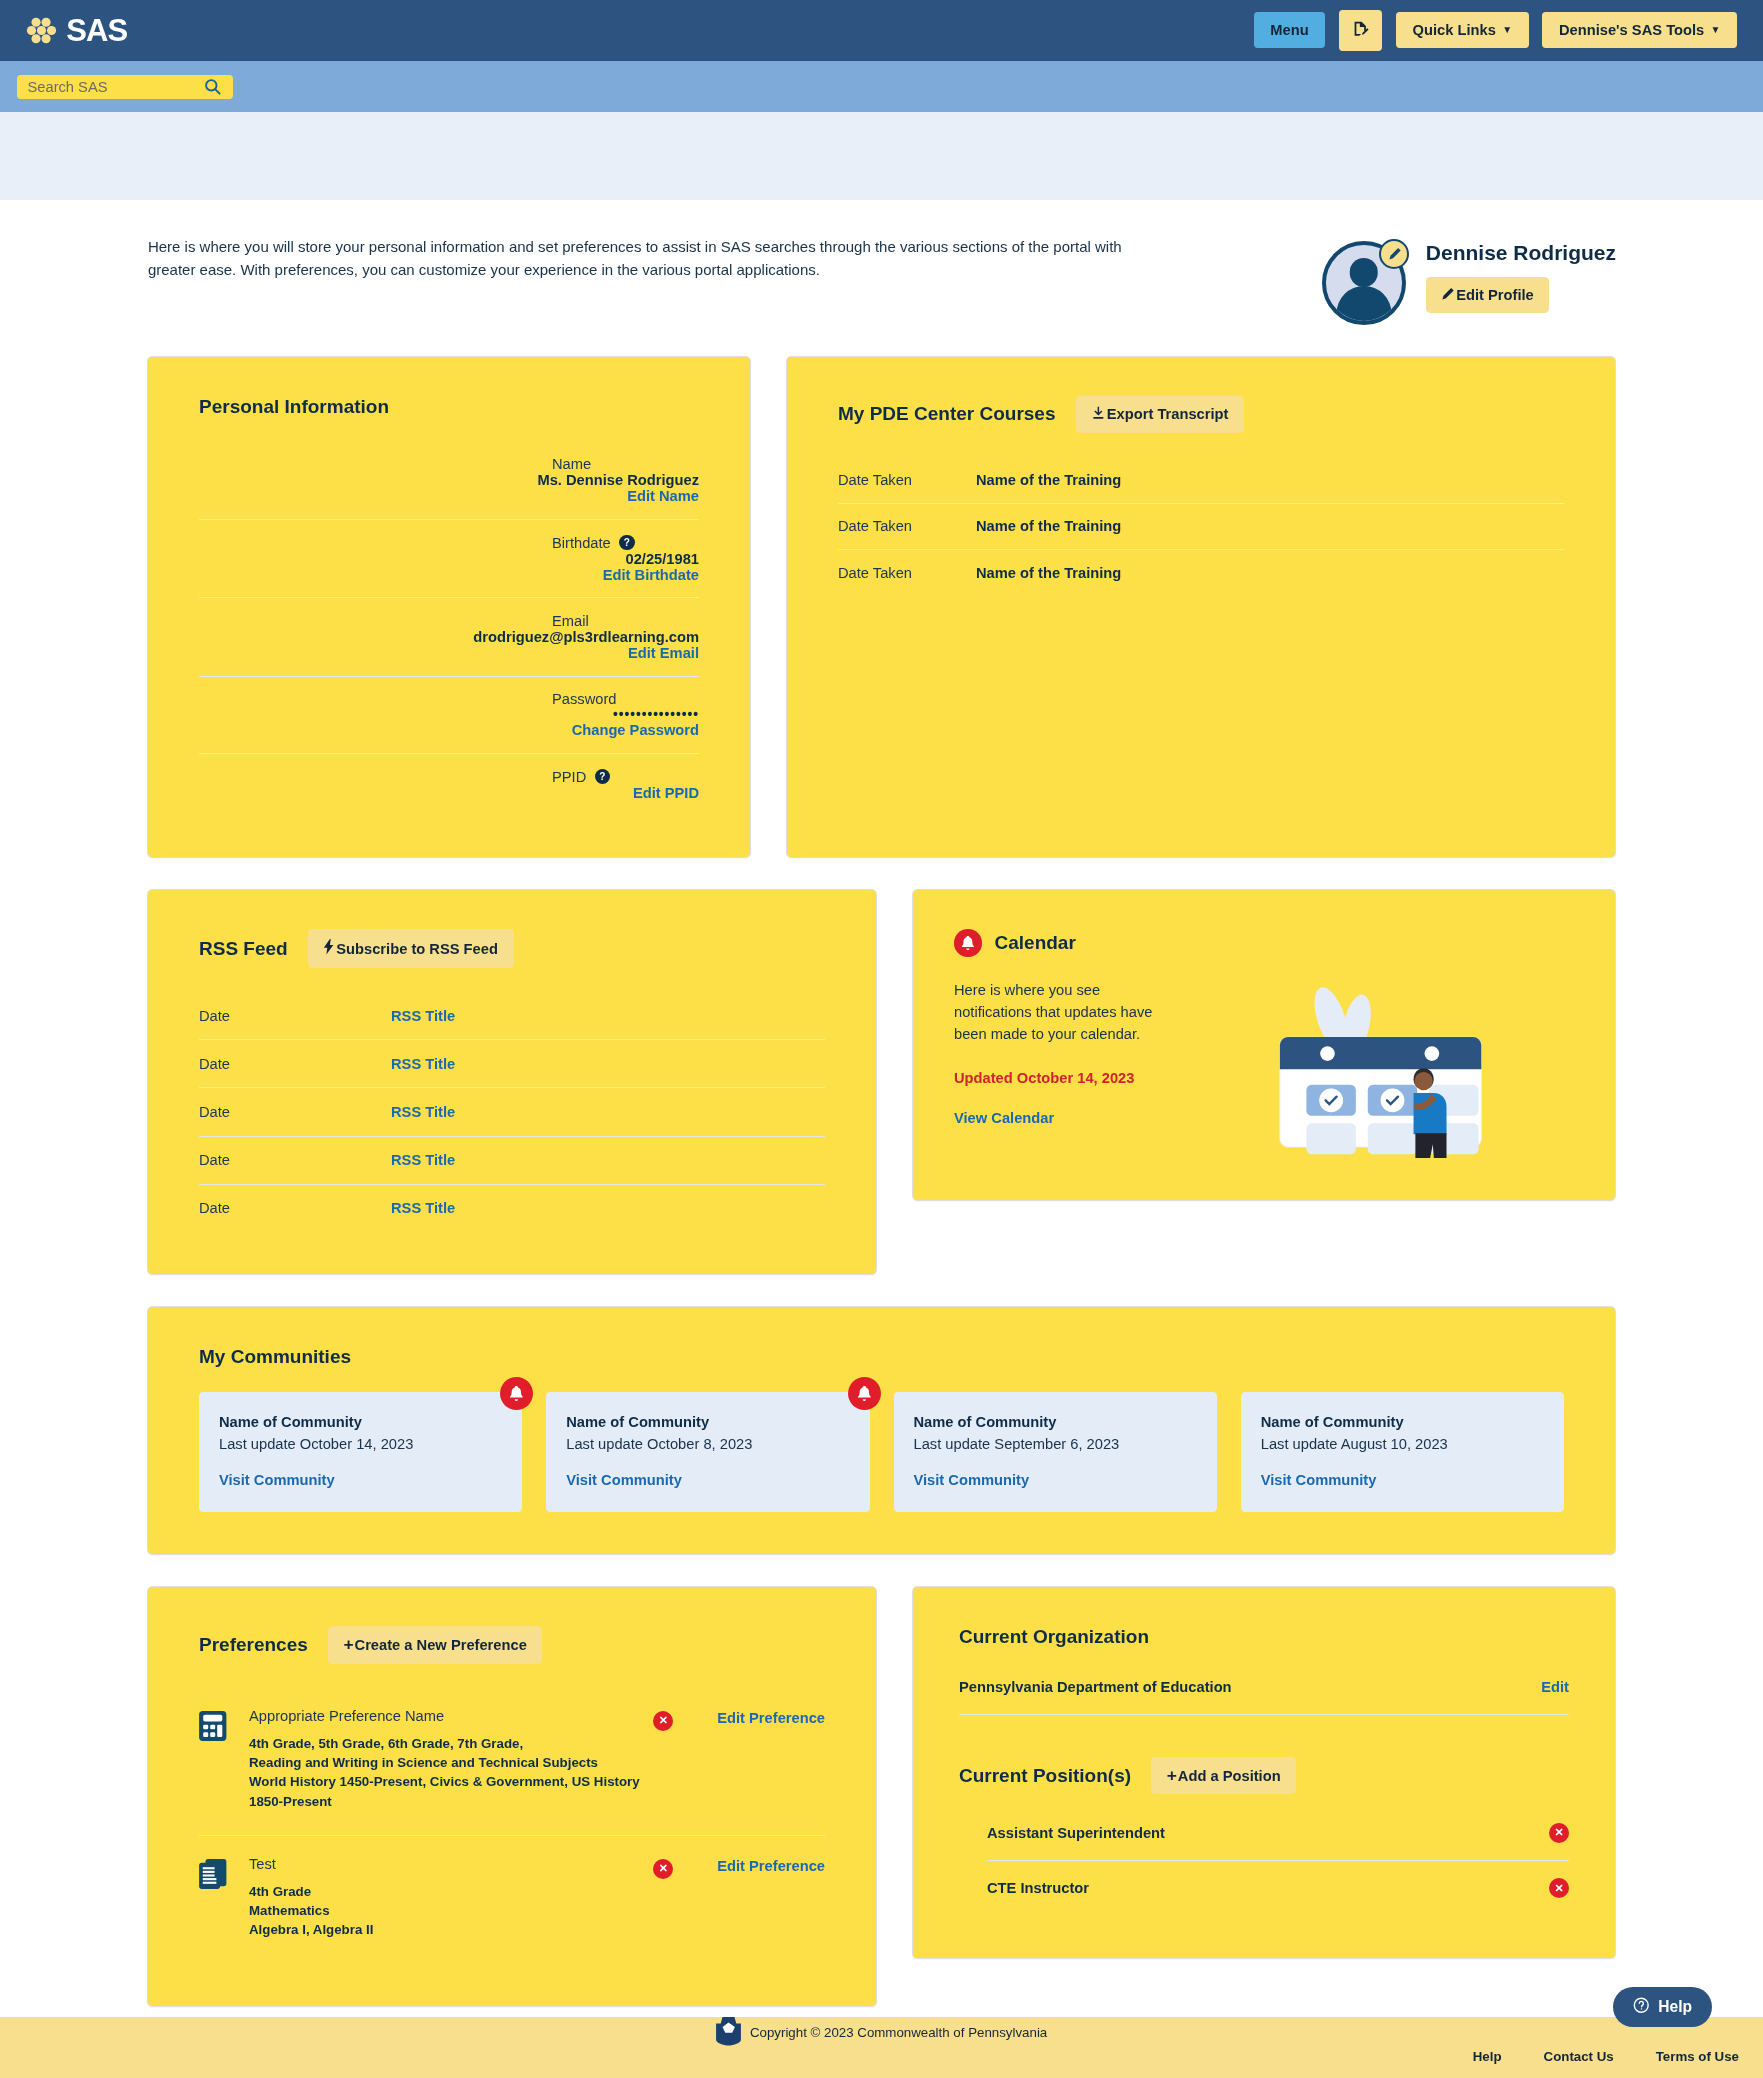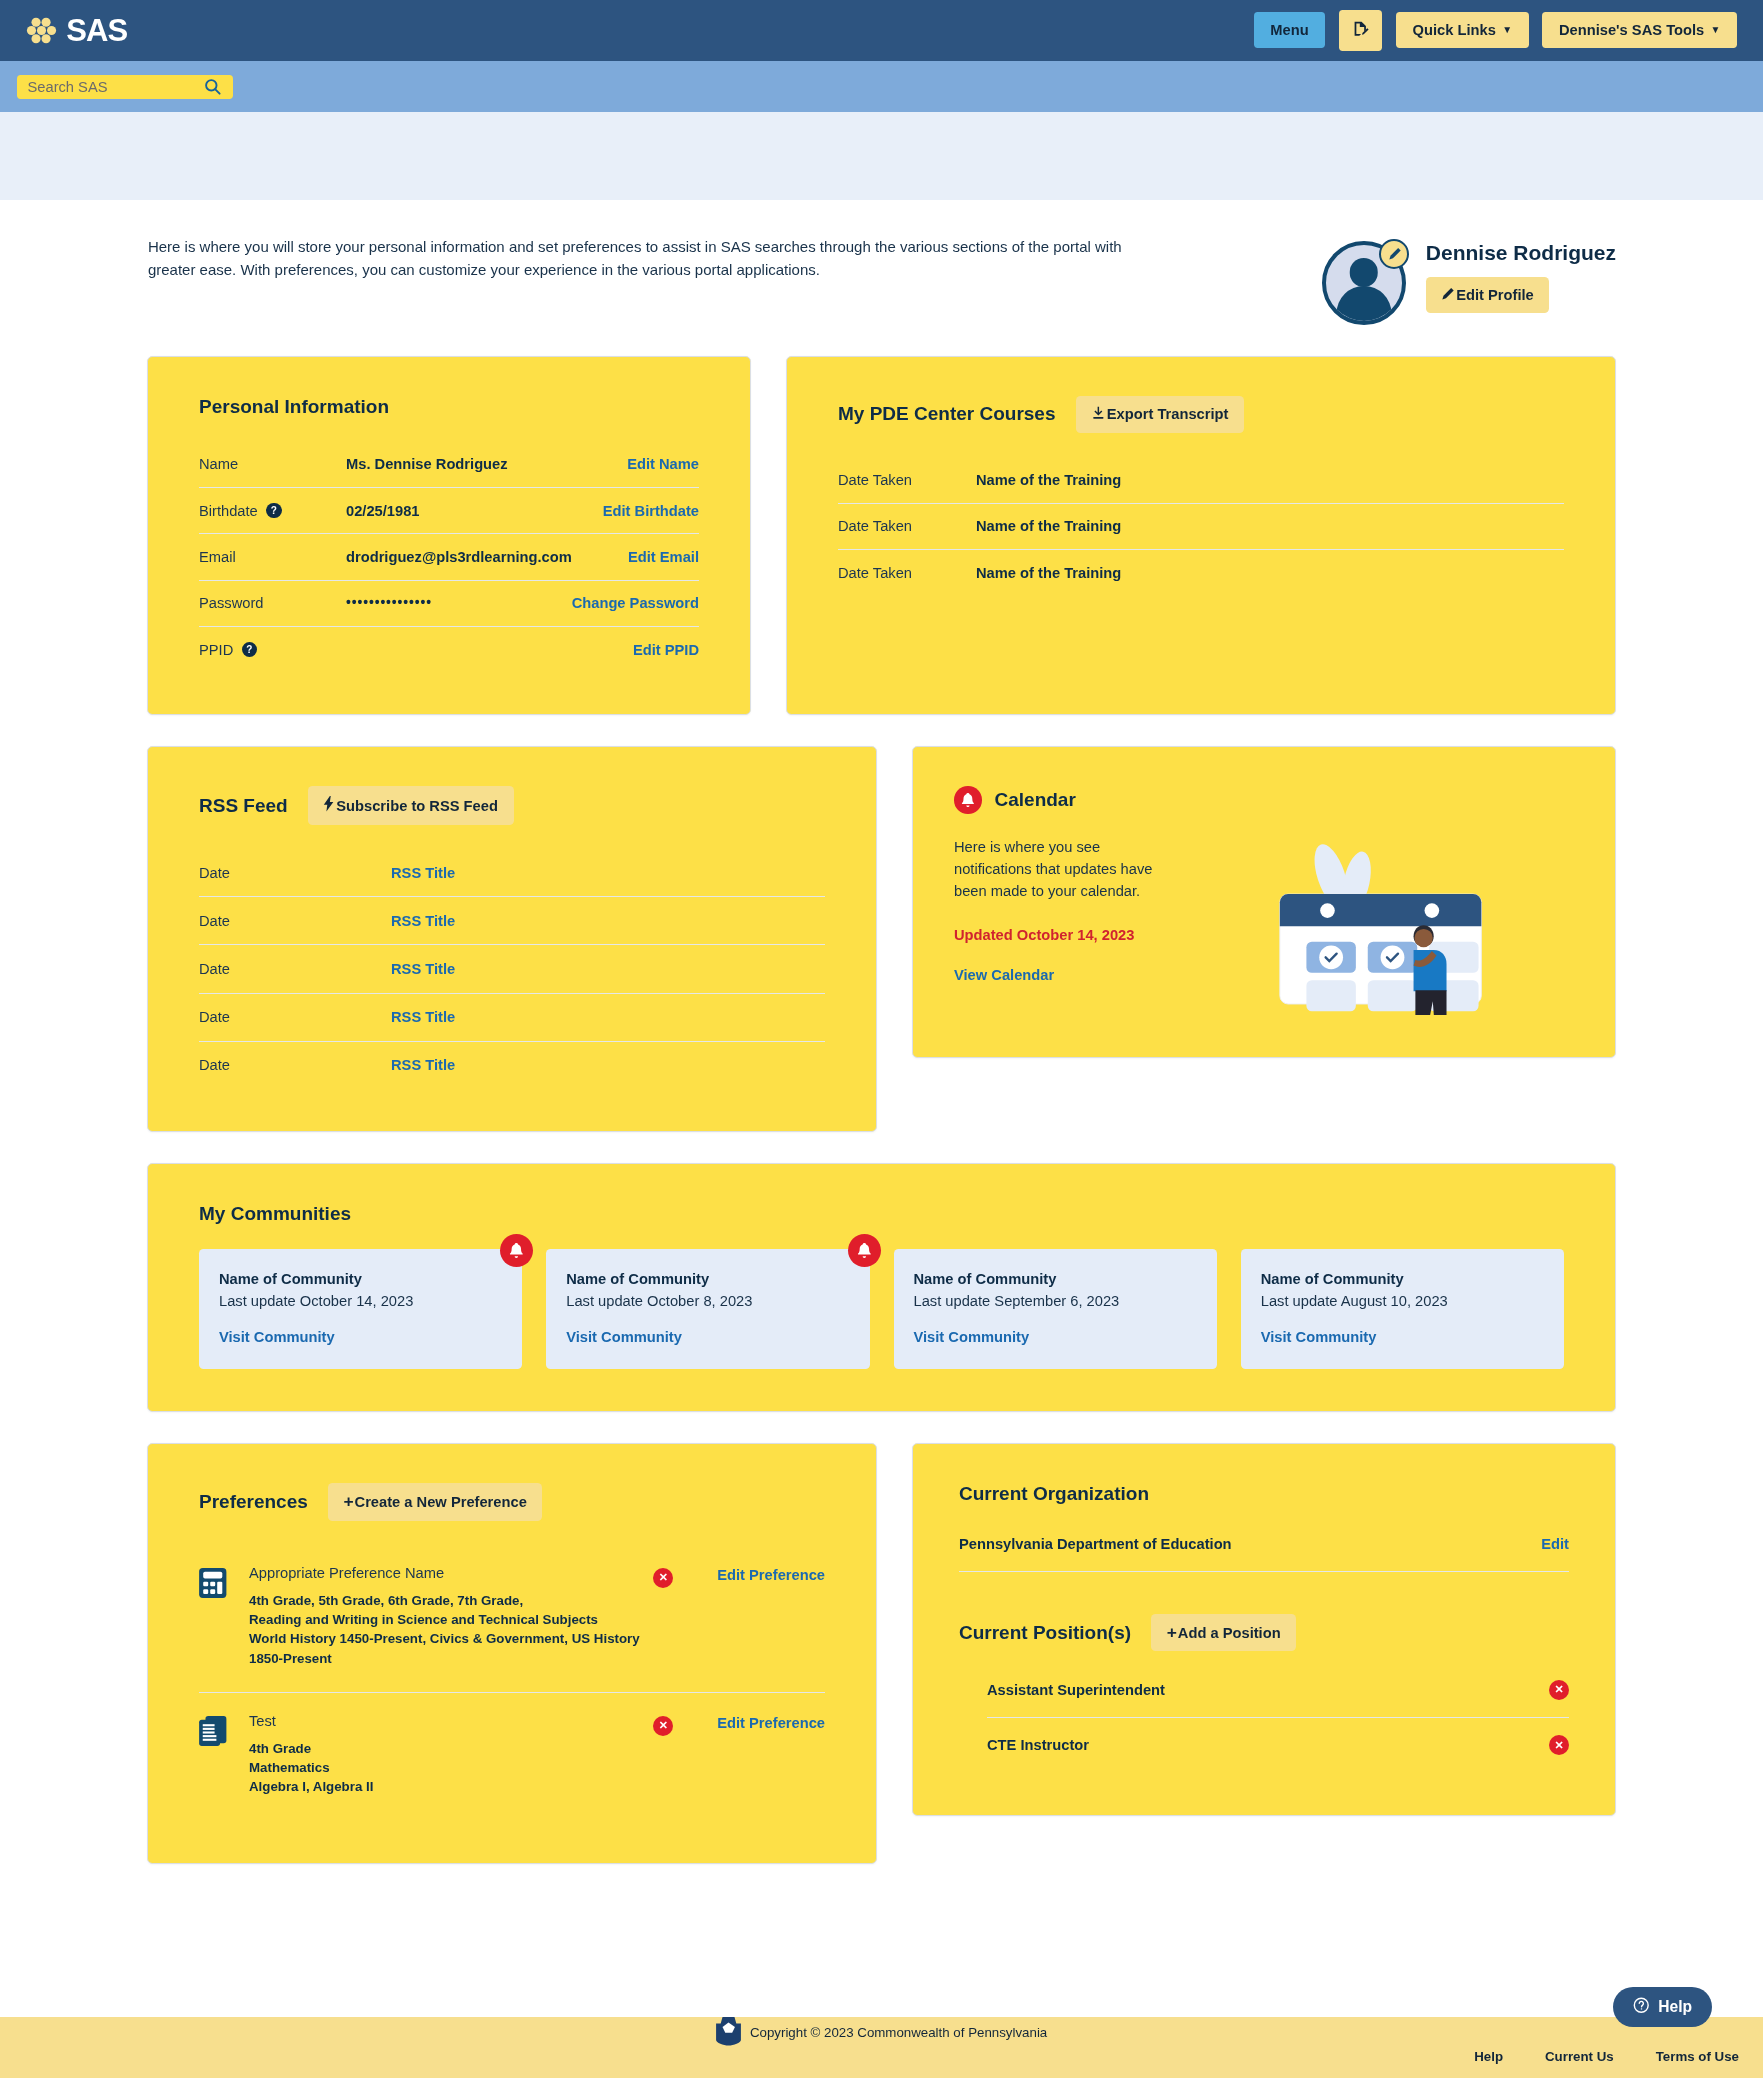--- a/index.html
+++ b/index.html
@@ -76,22 +76,23 @@
   .card {
     background:#fde047; border:0.9px solid #dbdfe4; border-radius:5.5px;
     box-shadow:0 0.9px 1.8px rgba(0,0,0,.04);
   }
   .card-pad { padding:39px 51px 42px 51px; }
   h2.card-title { font-size:19px; font-weight:bold; color:#0e2c47; }
   .title-row { display:flex; align-items:center; gap:20px; margin-bottom:24px; }
 
   
   .inforow {
-    display:flex; align-items:flex-start; padding:14.7px 0; border-bottom:0.9px solid #e4e7ea;
+    display:flex; align-items:flex-end; padding:14.7px 0; border-bottom:0.9px solid #e4e7ea;
     font-size:14.7px;
+    flex-direction:column;
   }
   .inforow:last-child { border-bottom:none; }
   .inforow .lbl { width:147px; color:#1c3550; display:flex; align-items:center; gap:8.3px; flex:0 0 auto;}
   .inforow .val { flex:1 1 auto; font-weight:bold; color:#0e2c47; }
   .inforow .act { color:#1a69b0; font-weight:bold; cursor:pointer; white-space:nowrap;}
   .qmark {
     width:15.6px; height:15.6px; border-radius:50%; background:#0e2c47; color:#fff;
     font-size:10px; font-weight:bold; display:inline-flex; align-items:center; justify-content:center;
   }
   .dots { letter-spacing:0.9px; font-size:13.8px; }
@@ -572,19 +573,19 @@
       <span>
         <svg width="25" height="28.5" viewBox="0 0 27 31">
           <path d="M7 0h13l2 7h5v18c0 3-8 6-13.5 6S0 28 0 25V7h5z" fill="#1c3f6e"></path>
           <path d="M13.5 6l7 5-3 6H10l-3-6z" fill="#fff"></path>
         </svg>
       </span>
       <span>Copyright © 2023 Commonwealth of Pennsylvania</span>
     </div>
     <div class="footer-links">
       <span>Help</span>
-      <span>Current Us</span>
+      <span>Contact Us</span>
       <span>Terms of Use</span>
     </div>
   </div>
 
 </div>
 
 
 </body></html>

